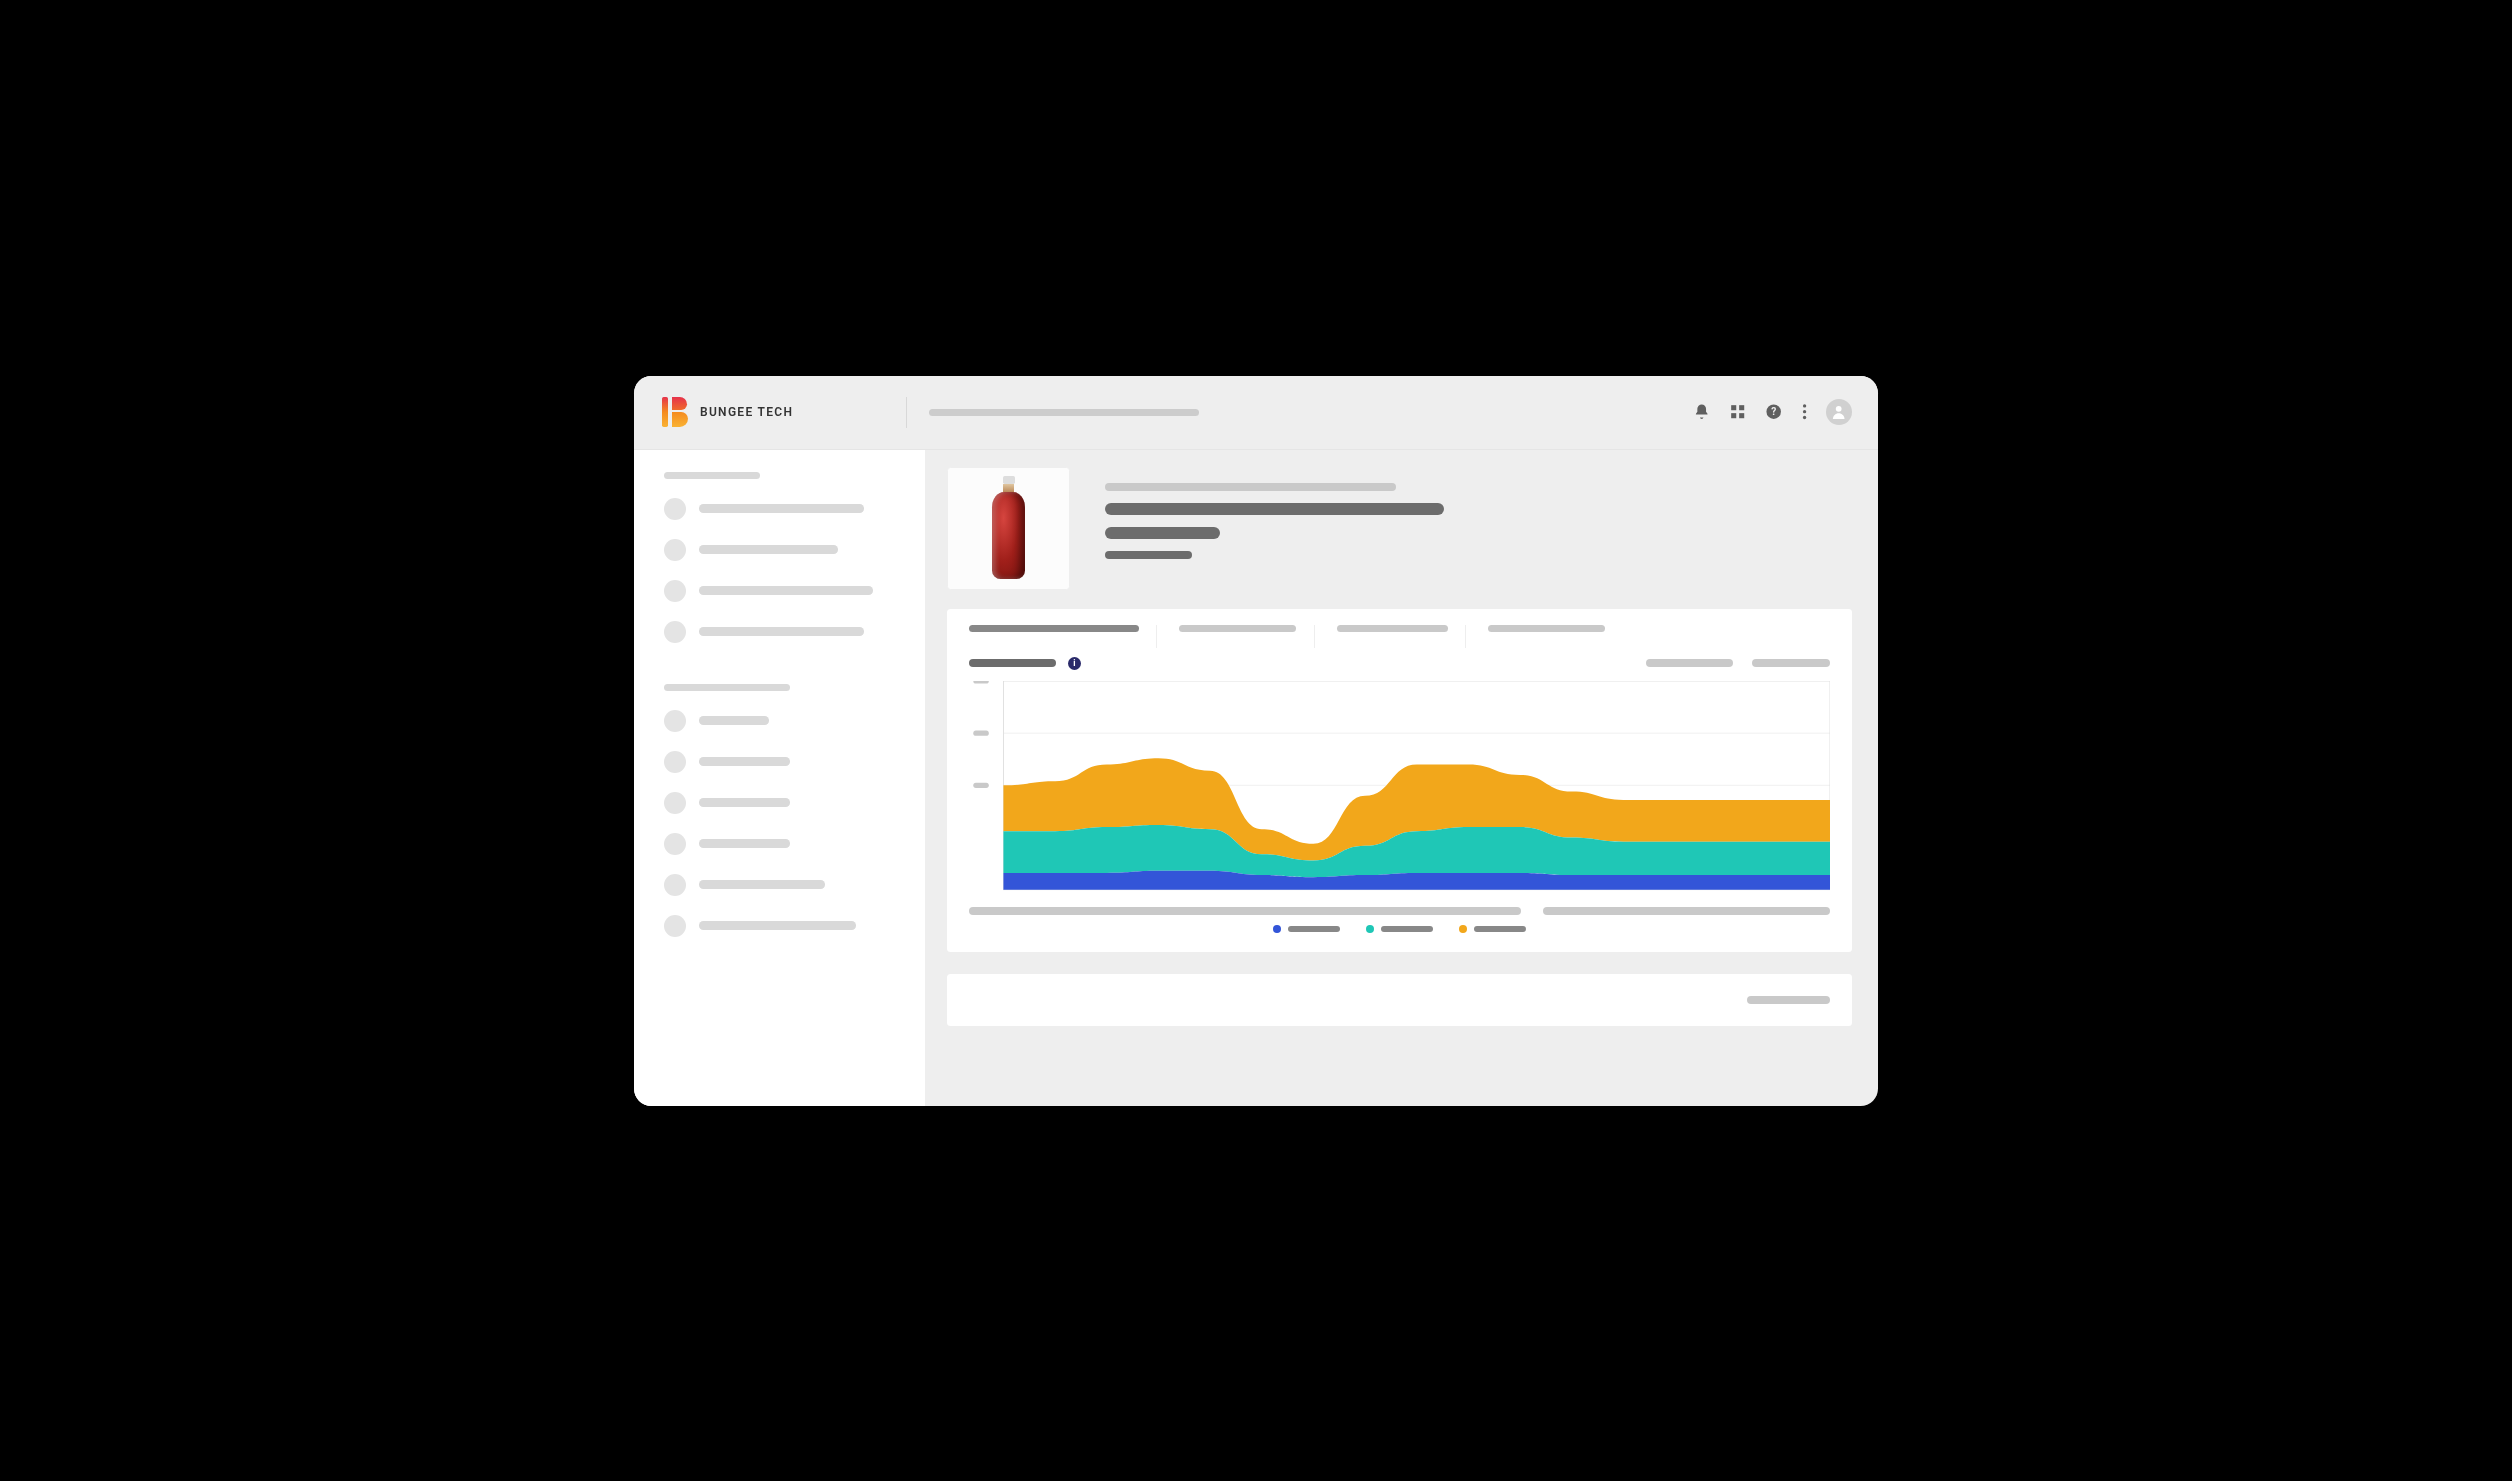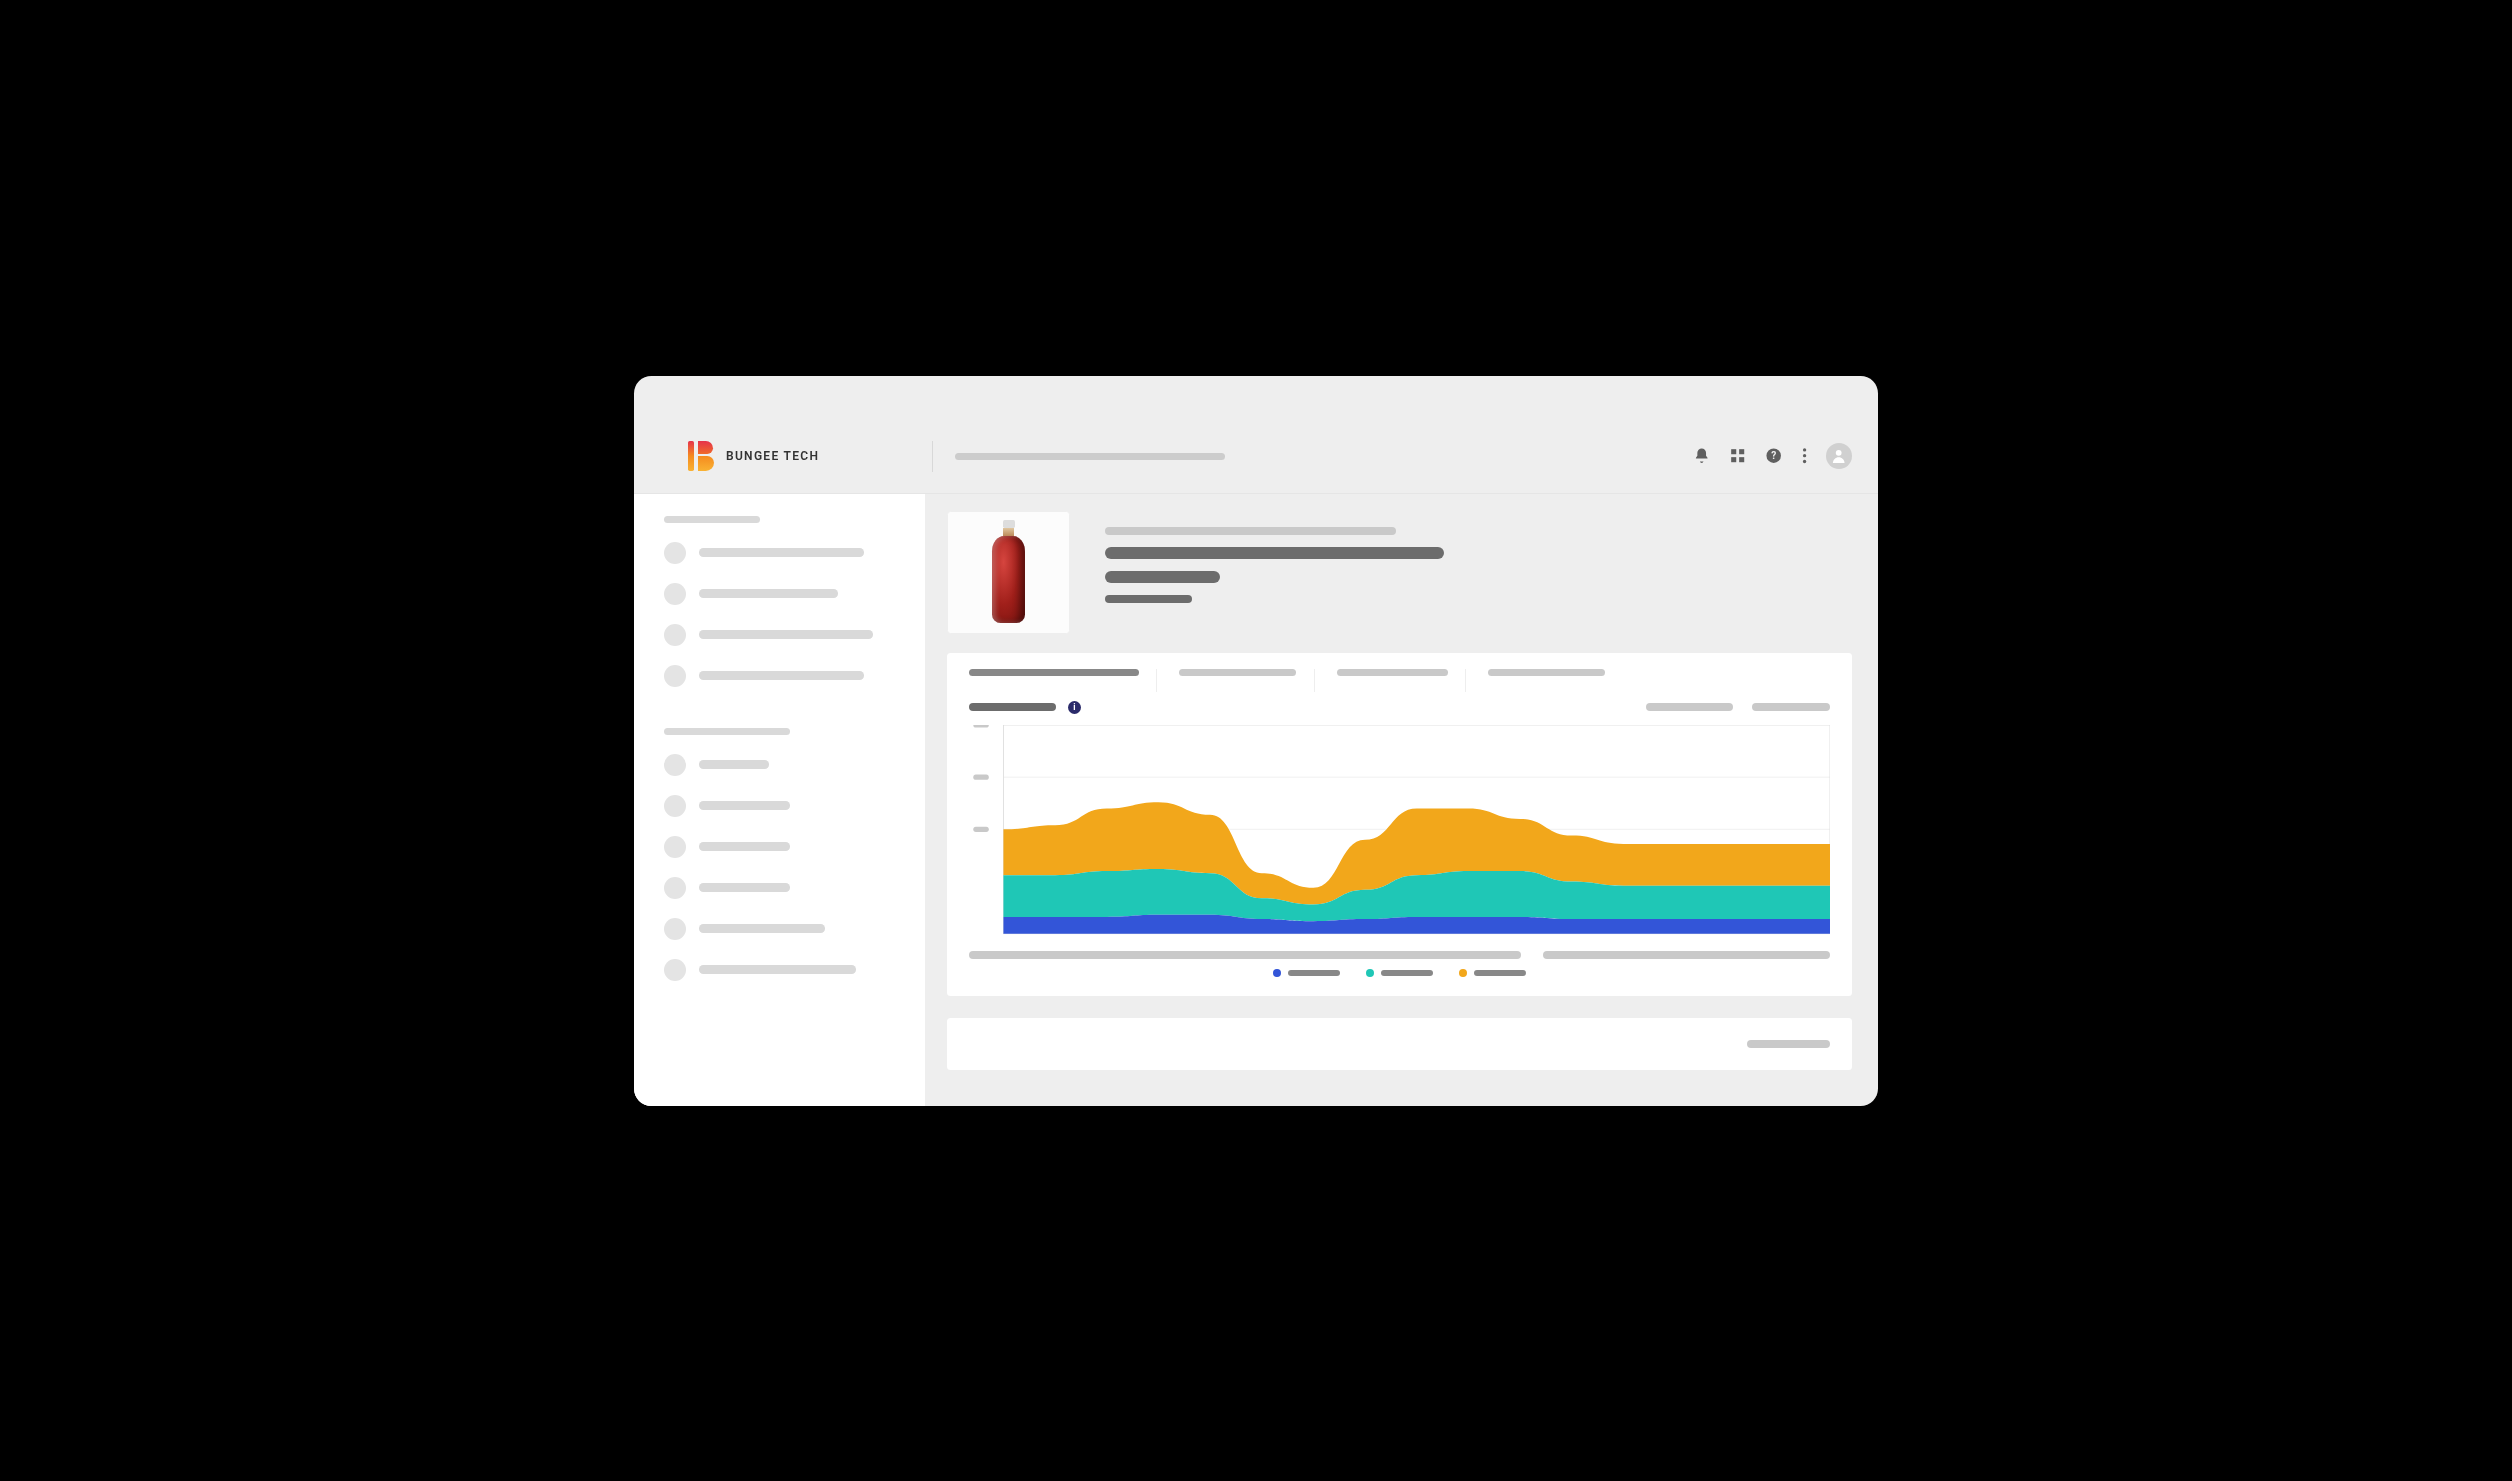--- a/index.html
+++ b/index.html
@@ -18,23 +18,22 @@
     border-radius: 17.4px;
     overflow: hidden;
     display: flex;
     flex-direction: column;
   }
   .header {
     height: 74px;
     background: #eeeeee;
     display: flex;
     align-items: center;
-    padding: 0 26px 0 54px;
+    padding: 0 26px 0 28px;
     border-bottom: 0.9px solid #e5e5e5;
-    margin-top: 44px;
   }
   .logo-block {
     display: flex;
     align-items: center;
     gap: 12px;
   }
   .logo-b {
     width: 26px;
     height: 30px;
     display: flex;

